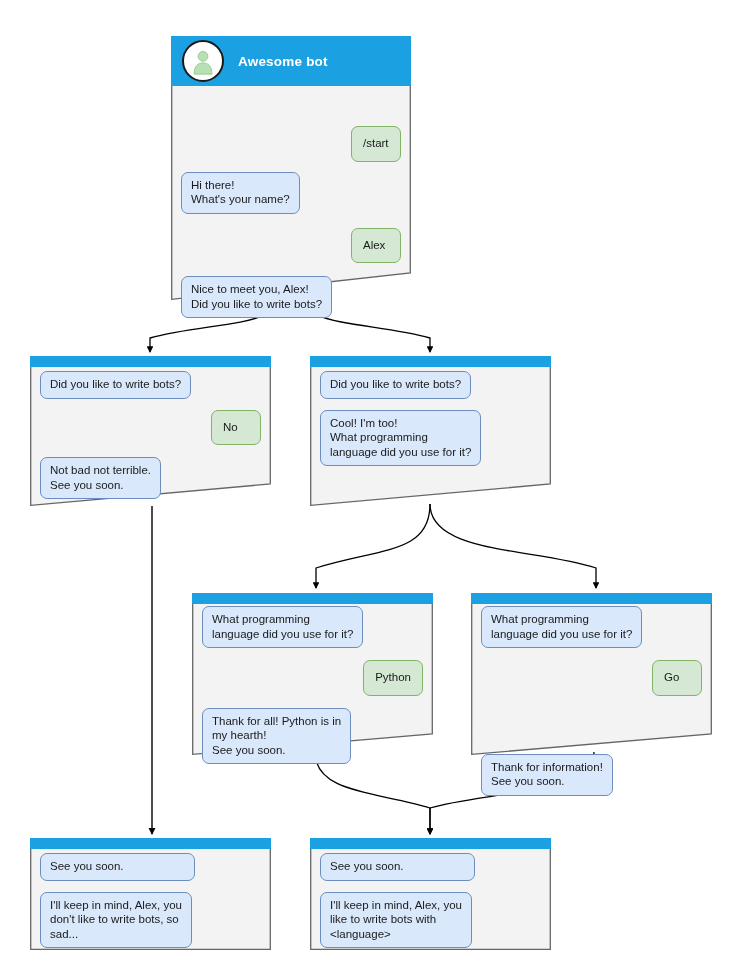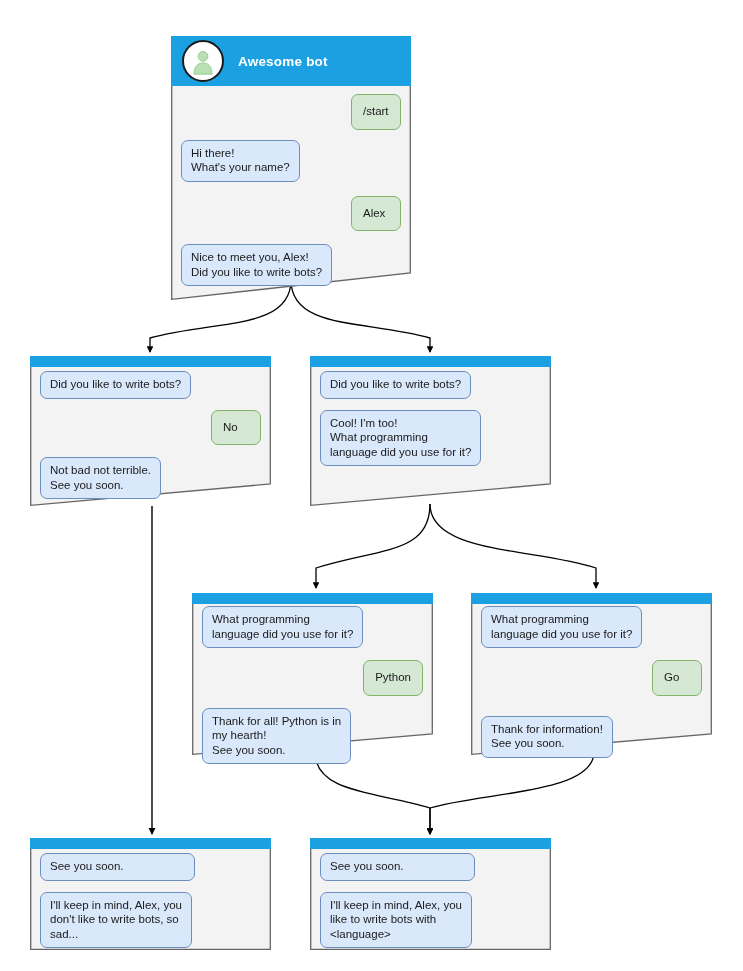--- a/index.html
+++ b/index.html
@@ -157,21 +157,21 @@
     </svg>
     <div class="root-header">
       <div class="avatar">
         <svg viewBox="0 0 32 32" width="30" height="30" aria-hidden="true">
           <circle cx="16" cy="11" r="5.2" fill="#b9dfb4" stroke="#8cc882" stroke-width="0.9"></circle>
           <path d="M6.5 30 C6.5 21.5 10.5 18 16 18 C21.5 18 25.5 21.5 25.5 30 Z" fill="#b9dfb4" stroke="#8cc882" stroke-width="0.9"></path>
         </svg>
       </div>
       <div class="root-title">Awesome bot</div>
     </div>
-    <div class="node-content" style="padding-top:58px;">
+    <div class="node-content" style="padding-top:90px;">
       <div class="msg-row user">
         <div class="bubble user">/start</div>
       </div>
       <div class="msg-row bot" style="margin-bottom:14px;">
         <div class="bubble bot">Hi there!
 What's your name?</div>
       </div>
       <div class="msg-row user" style="margin-bottom:13px;">
         <div class="bubble user">Alex</div>
       </div>
@@ -246,21 +246,21 @@
     <div class="bar"></div>
     <div class="node-content" style="padding-top:13px;">
       <div class="msg-row bot" style="margin-bottom:12px;">
         <div class="bubble bot" style="max-width:80%;">What programming
 language did you use for it?</div>
       </div>
       <div class="msg-row user" style="margin-bottom:20px;">
         <div class="bubble user">Go</div>
       </div>
       <div class="msg-row bot">
-        <div class="bubble bot" style="max-width:80%;">Thank for information!
+        <div class="bubble bot" style="max-width:80%;margin-top:38px;">Thank for information!
 See you soon.</div>
       </div>
     </div>
   </div>
 
   <div class="node" style="left:30px; top:830px; width:241px; height:112px;">
     <svg class="node-shell" viewBox="0 0 241 112" preserveAspectRatio="none">
       <polygon points="0.7,0.7 240.3,0.7 240.3,111.3 0.7,111.3" fill="#f3f3f3" stroke="#666666" stroke-width="1.3"></polygon>
     </svg>
     <div class="bar"></div>

